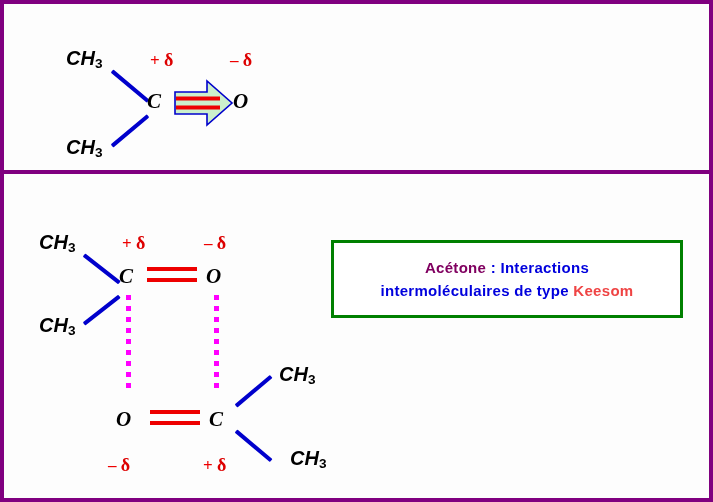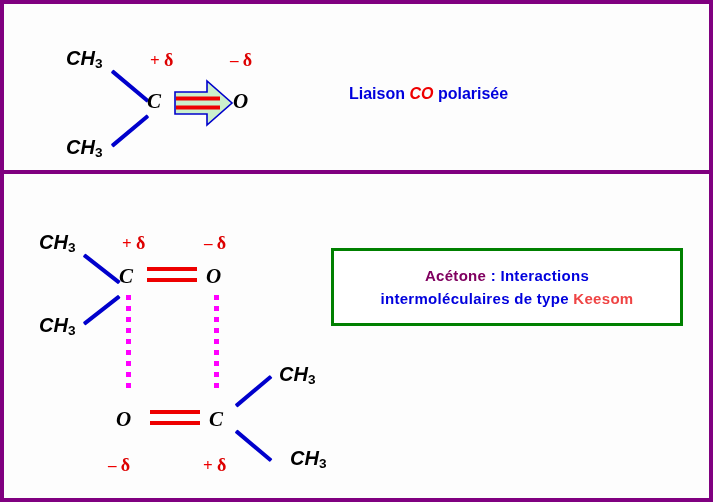--- a/index.html
+++ b/index.html
@@ -155,21 +155,20 @@
   <div class="arrow-wrap" style="left:170px; top:75px;">
     <svg width="60" height="48" viewBox="0 0 60 48">
       <polygon points="1,13 33,13 33,2 58,24 33,46 33,35 1,35" fill="#ccf0cc" stroke="#0000cc" stroke-width="1.6" stroke-linejoin="miter"></polygon>
       <line x1="2" y1="19.5" x2="46" y2="19.5" stroke="#ee0000" stroke-width="4"></line>
       <line x1="2" y1="28.5" x2="46" y2="28.5" stroke="#ee0000" stroke-width="4"></line>
     </svg>
   </div>
 
   <div class="atom" style="left:229px; top:87px;">O</div>
 
-  <div class="callout" style="left:345px; top:79px;"><span class="c-blue">Liaison </span><span class="c-red">CO</span><span class="c-blue"> polarisée</span></div>
 
   <div class="alkyl" style="left:35px; top:228px;"><span>CH</span><sub>3</sub></div>
   <div class="alkyl" style="left:35px; top:311px;"><span>CH</span><sub>3</sub></div>
 
   <div class="bond-blue" style="left:80px; top:249px; width:45px; transform:rotate(38deg);"></div>
   <div class="bond-blue" style="left:80px; top:318px; width:45px; transform:rotate(-38deg);"></div>
 
   <div class="atom" style="left:115px; top:262px;">C</div>
   <div class="atom" style="left:202px; top:262px;">O</div>
 
@@ -190,18 +189,18 @@
 
   <div class="delta" style="left:104px; top:452px;"><span>–</span> <span class="sym">δ</span></div>
   <div class="delta" style="left:199px; top:452px;"><span>+</span> <span class="sym">δ</span></div>
 
   <div class="bond-blue" style="left:232px; top:400px; width:46px; transform:rotate(-40deg);"></div>
   <div class="bond-blue" style="left:232px; top:425px; width:46px; transform:rotate(40deg);"></div>
 
   <div class="alkyl" style="left:275px; top:360px;"><span>CH</span><sub>3</sub></div>
   <div class="alkyl" style="left:286px; top:444px;"><span>CH</span><sub>3</sub></div>
 
-  <div class="greenbox" style="left:327px; top:244px; width:352px; height:78px;">
+  <div class="greenbox" style="left:327px; top:236px; width:352px; height:78px;">
     <div class="line"><span class="c-purple">Acétone</span><span class="c-blue"> : </span><span class="c-blue">Interactions</span></div>
     <div class="line" style="margin-top:6px;"><span class="c-blue">intermoléculaires de type </span><span class="c-magenta">Keesom</span></div>
   </div>
 
 </div>
 
 </body></html>

